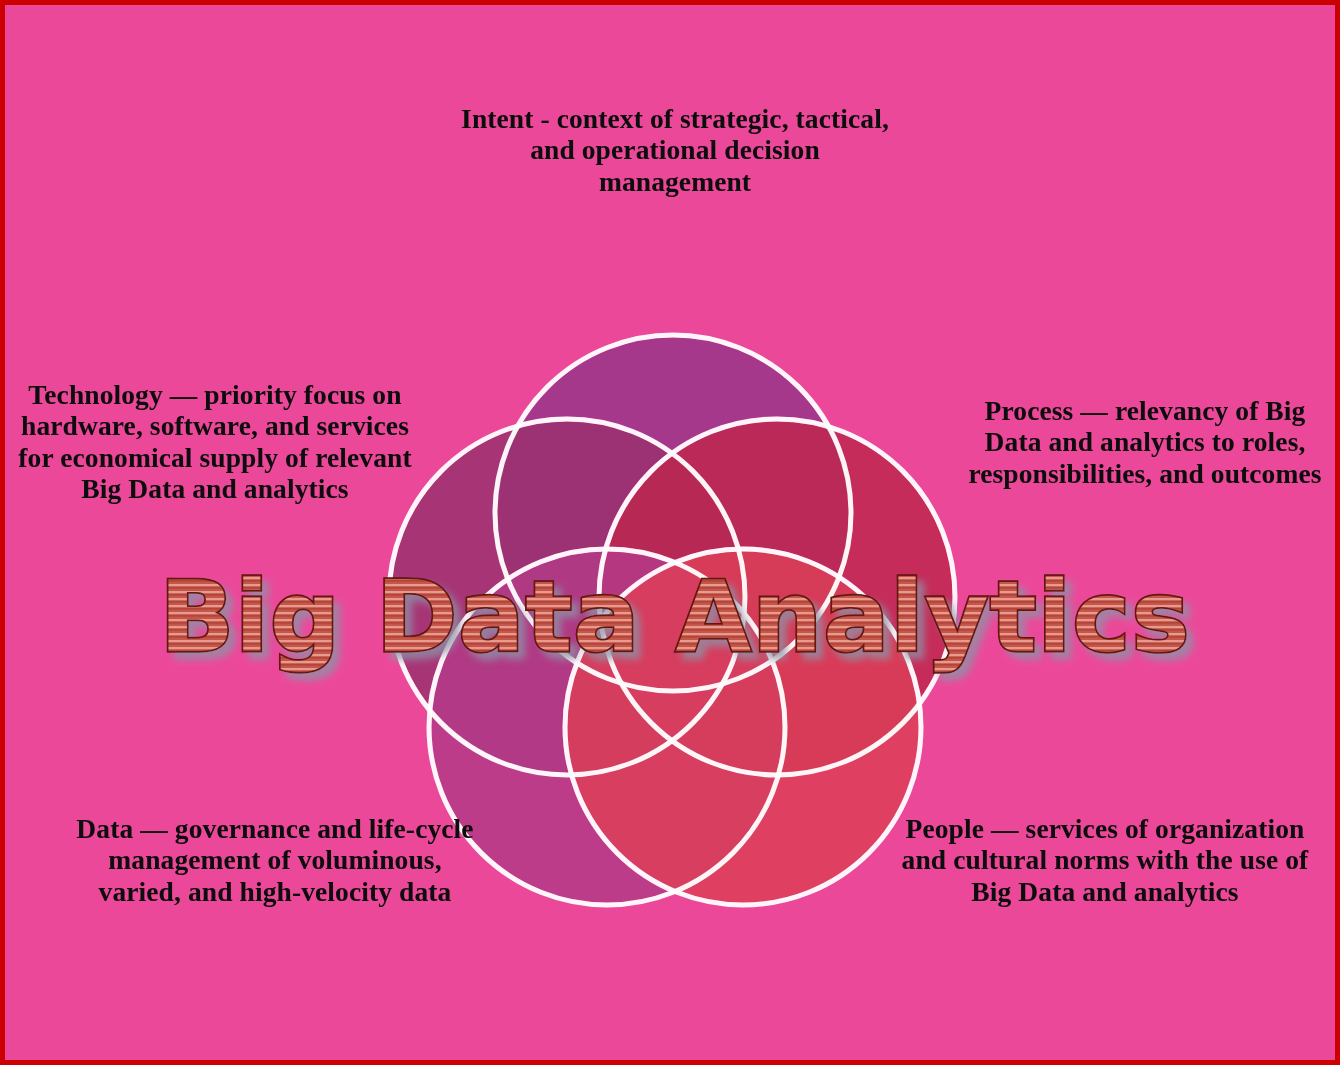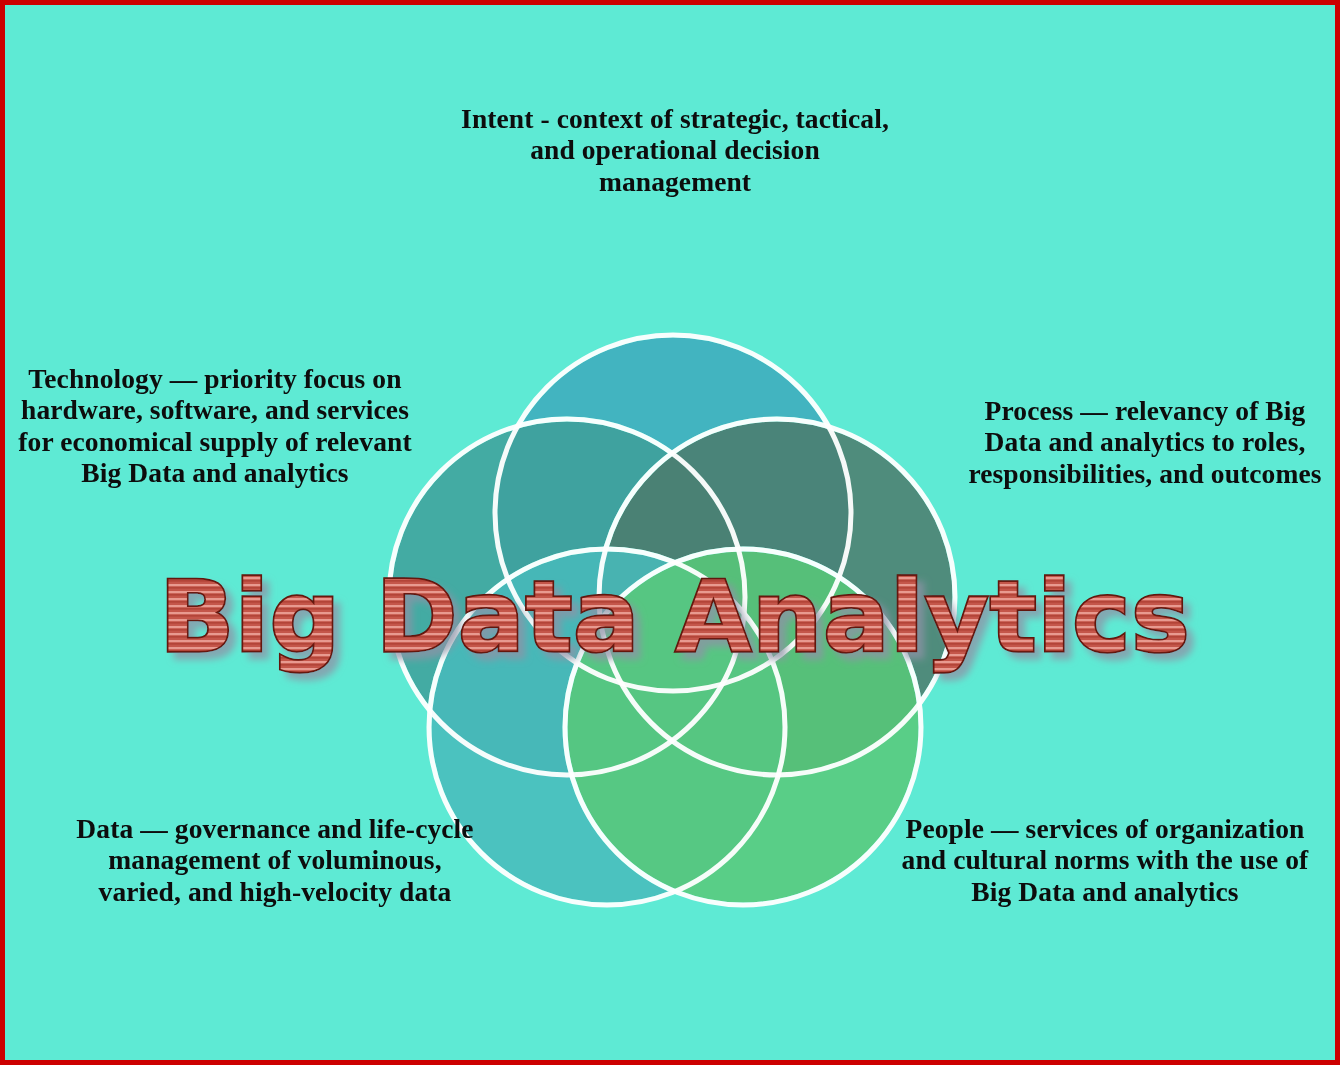--- a/index.html
+++ b/index.html
@@ -47,21 +47,21 @@
     white-space: pre-line;
   }
 
   #label-intent {
     left: 455px;
     top: 98px;
     width: 430px;
   }
   #label-technology {
     left: 10px;
-    top: 358px;
+    top: 374px;
     width: 400px;
   }
   #label-process {
     left: 955px;
     top: 390px;
     width: 370px;
   }
   #label-data {
     left: 60px;
     top: 808px;
@@ -91,21 +91,21 @@
   .title-text {
     font-family: "DejaVu Sans", "Liberation Sans", sans-serif;
     font-weight: bold;
     font-size: 98px;
     letter-spacing: 1px;
   }
 </style>
 </head>
 <body>
 
-<div id="canvas" style="background: #5eead4; border-color: rgb(204, 0, 0);">
+<div id="canvas" style="background: #ec4899; border-color: rgb(204, 0, 0);">
 
   <svg id="venn-diagram" viewBox="0 0 1340 1065" xmlns="http://www.w3.org/2000/svg">
     <defs>
       <filter id="circle-soft" x="-20%" y="-20%" width="140%" height="140%">
         <feGaussianBlur stdDeviation="0.4"></feGaussianBlur>
       </filter>
     </defs>
 
     <g style="mix-blend-mode:multiply;">
       <circle class="venn-circle" cx="668" cy="508" r="178" fill="#a5bae3" fill-opacity="0.85" stroke="#ffffff" stroke-width="5"></circle>

